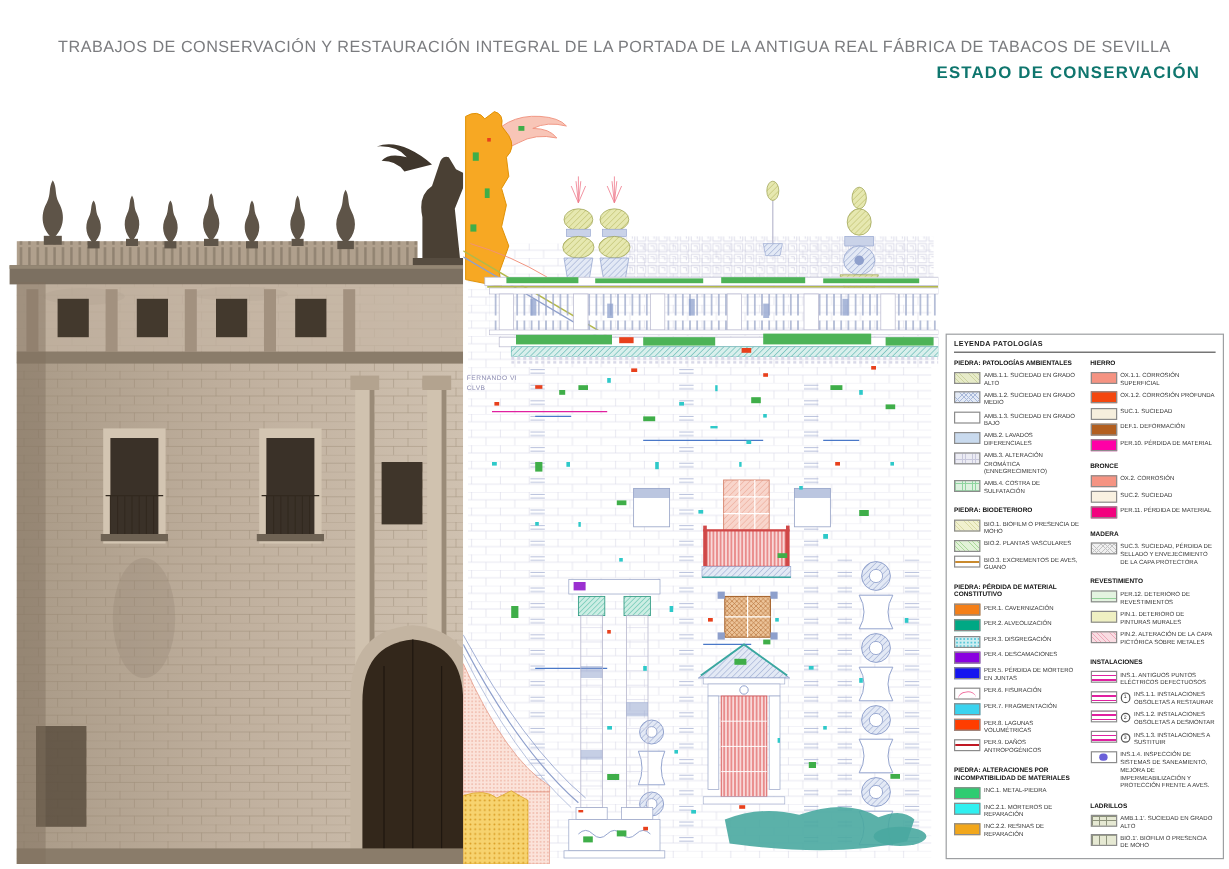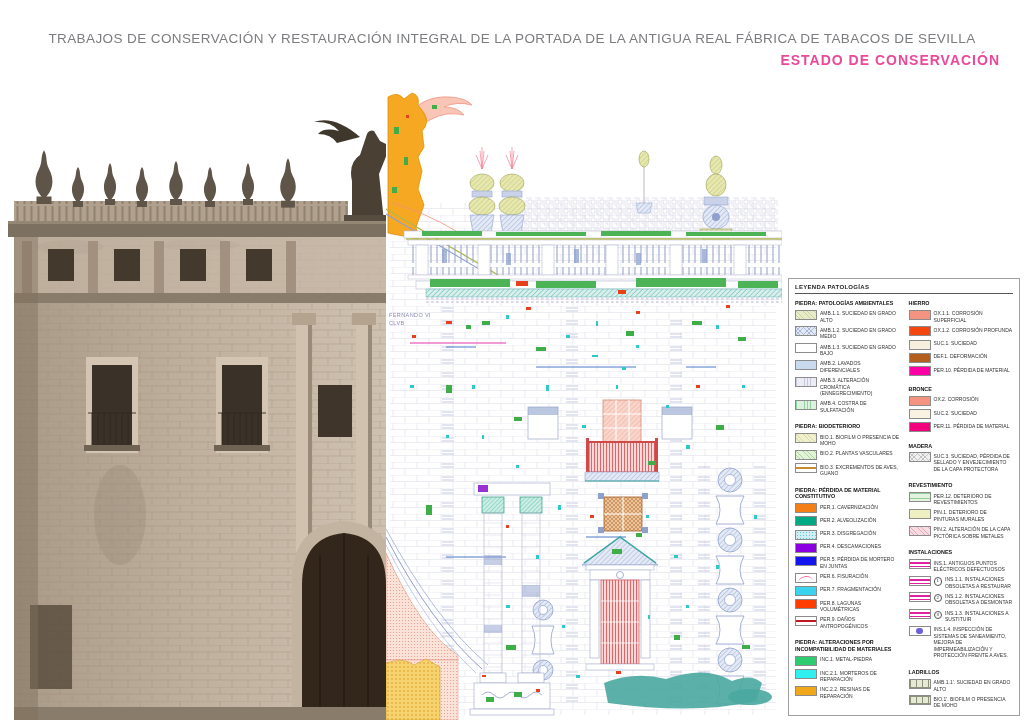--- a/index.html
+++ b/index.html
@@ -1,21 +1,21 @@
 <!DOCTYPE html>
 <html><head>
 <meta charset="utf-8">
 <style>
   html,body{margin:0;padding:0;background:#fff;}
   .page{position:relative;width:1024px;height:724px;background:#ffffff;overflow:hidden;
         font-family:"Liberation Sans", sans-serif;}
   .title{position:absolute;top:31px;left:20px;width:984px;text-align:center;
          font-size:13.5px;letter-spacing:.4px;color:#7b7c7f;font-weight:400;}
   .subtitle{position:absolute;top:52px;right:24px;font-size:14px;font-weight:bold;
-            letter-spacing:1px;color:#ec4899;}
+            letter-spacing:1px;color:#0f766e;}
   .photo{position:absolute;left:0;top:85px;width:386px;height:635px;}
   .drawing{position:absolute;left:386px;top:85px;width:396px;height:635px;}
   .photo svg,.drawing svg{display:block;}
   .legend{position:absolute;left:788px;top:278px;width:232px;height:438px;background:#fff;
           border:1px solid #9d9fa2;box-sizing:border-box;padding:5px 6px 4px;}
   .legend-title{font-size:6px;font-weight:bold;color:#1a1a1a;letter-spacing:.3px;
                 border-bottom:.8px solid #555;padding-bottom:3px;margin-bottom:3px;}
   .legend-cols{display:flex;gap:9px;}
   .legend-col{flex:1;min-width:0;display:flex;flex-direction:column;}
   .legend-section{margin-bottom:4px;}

